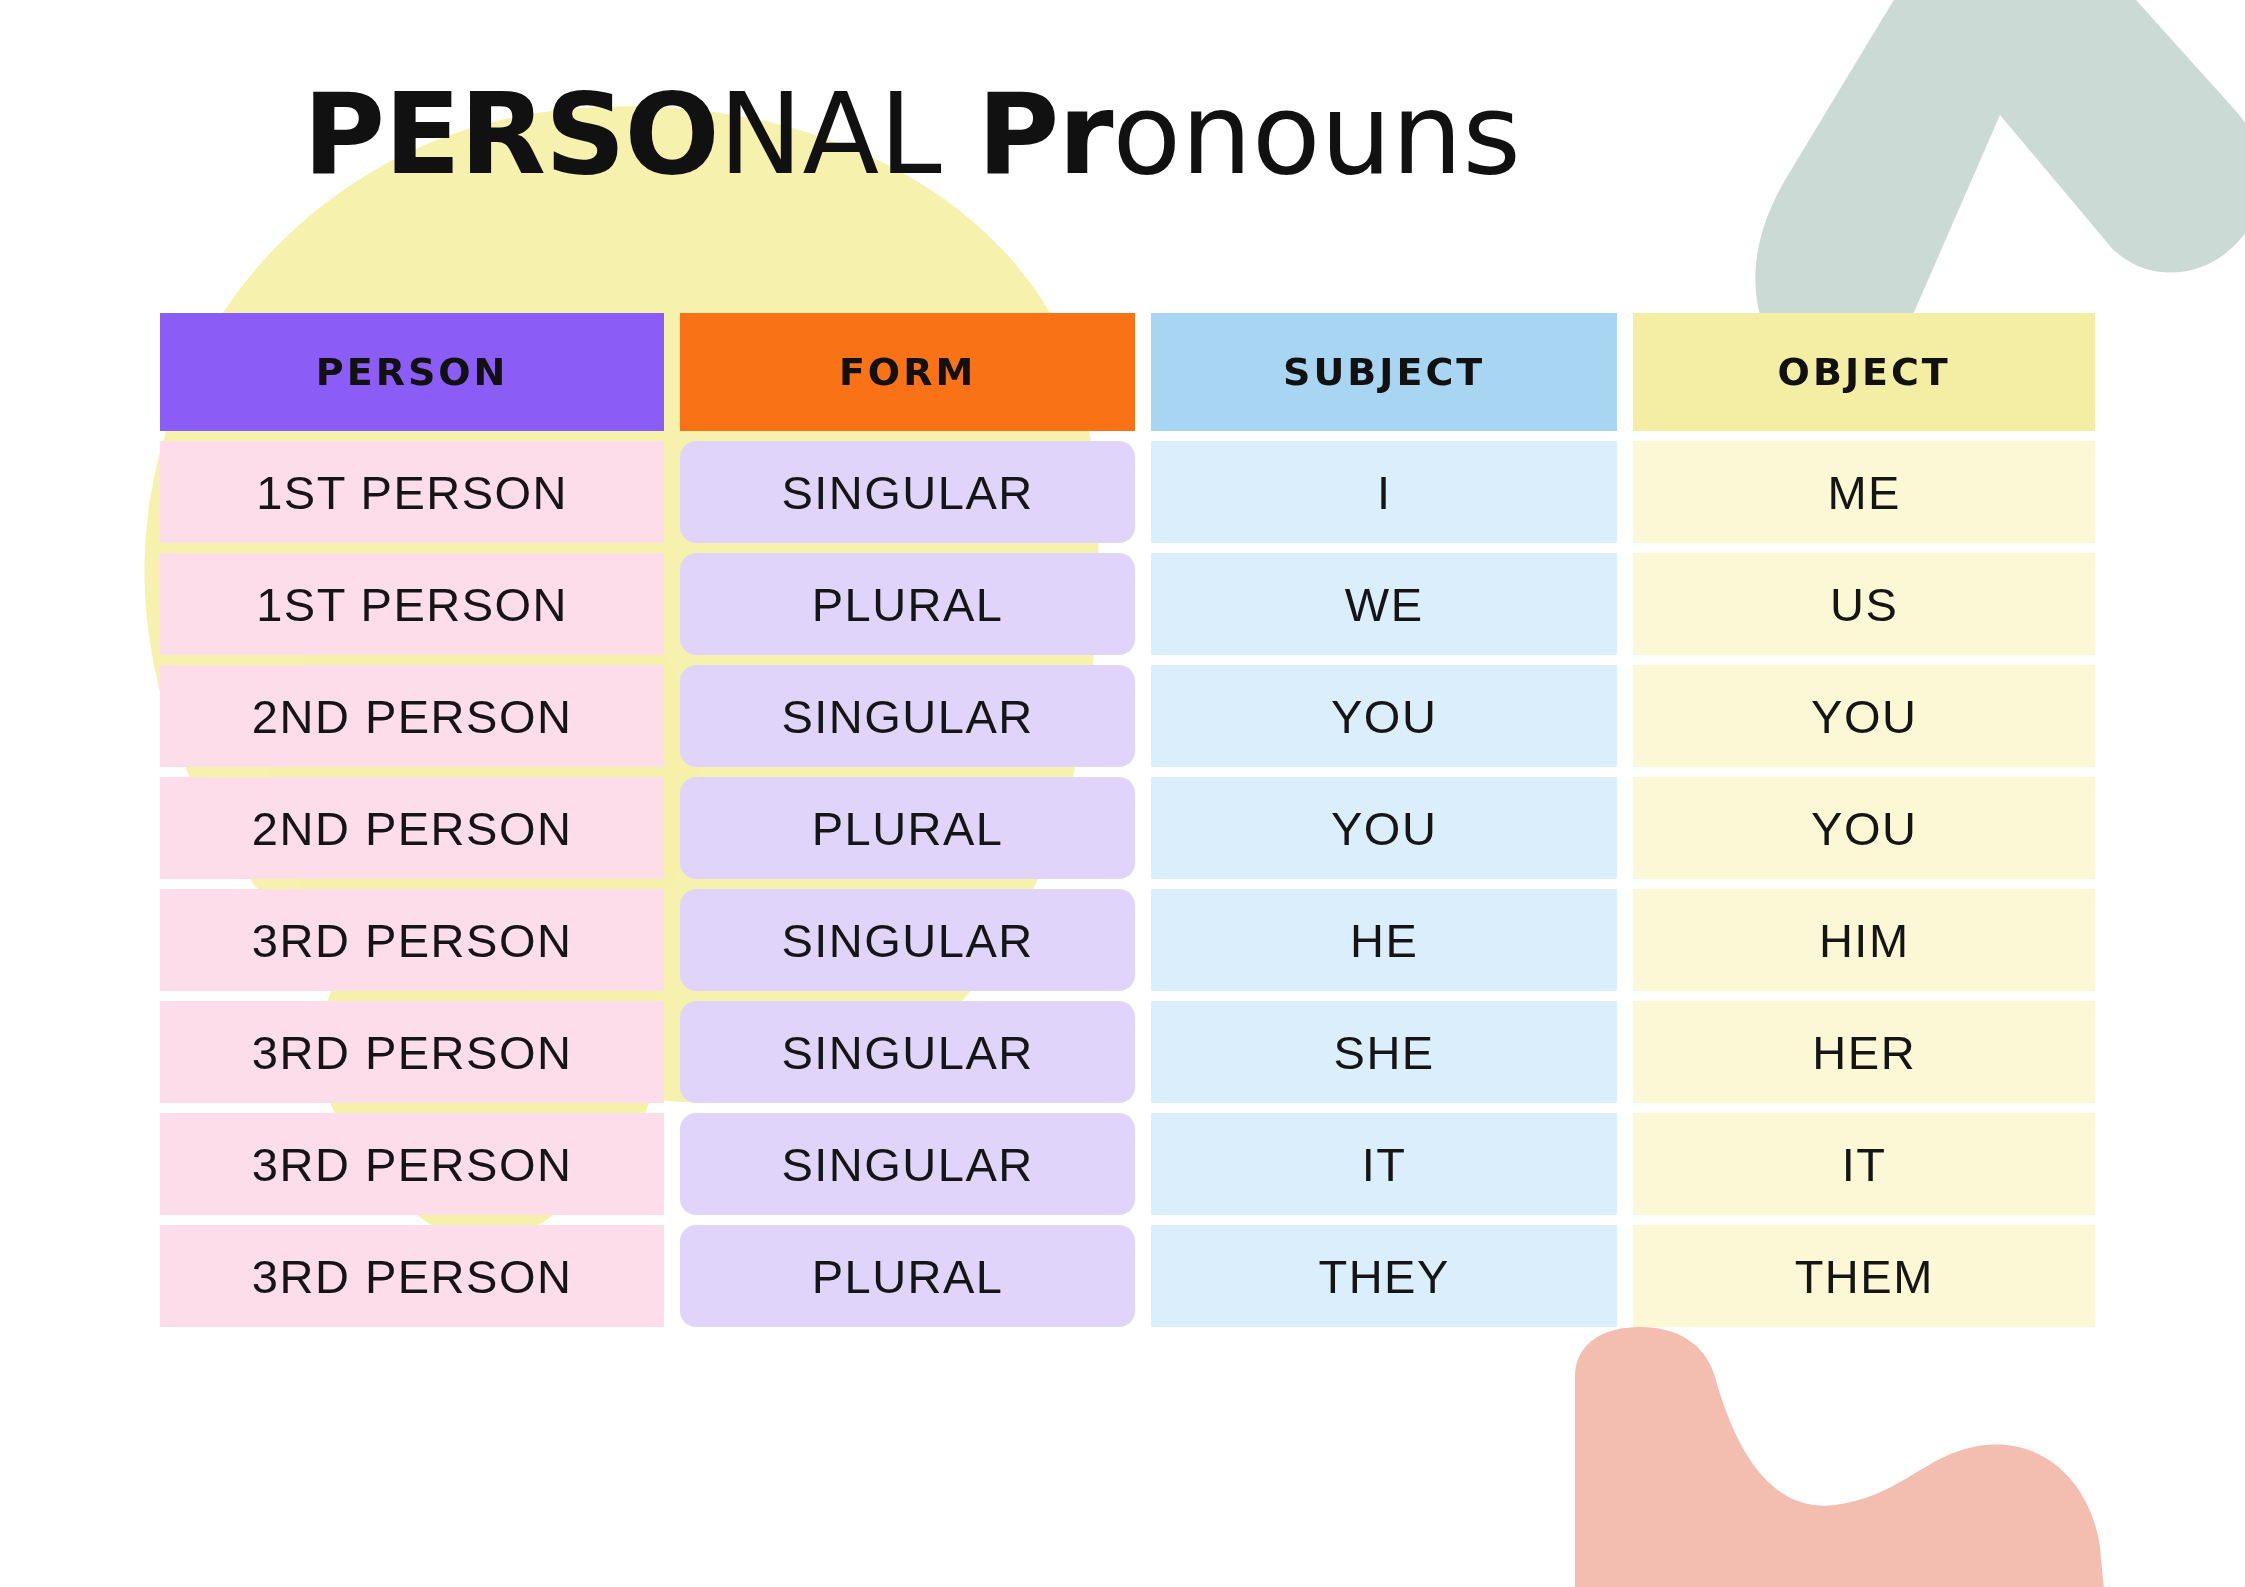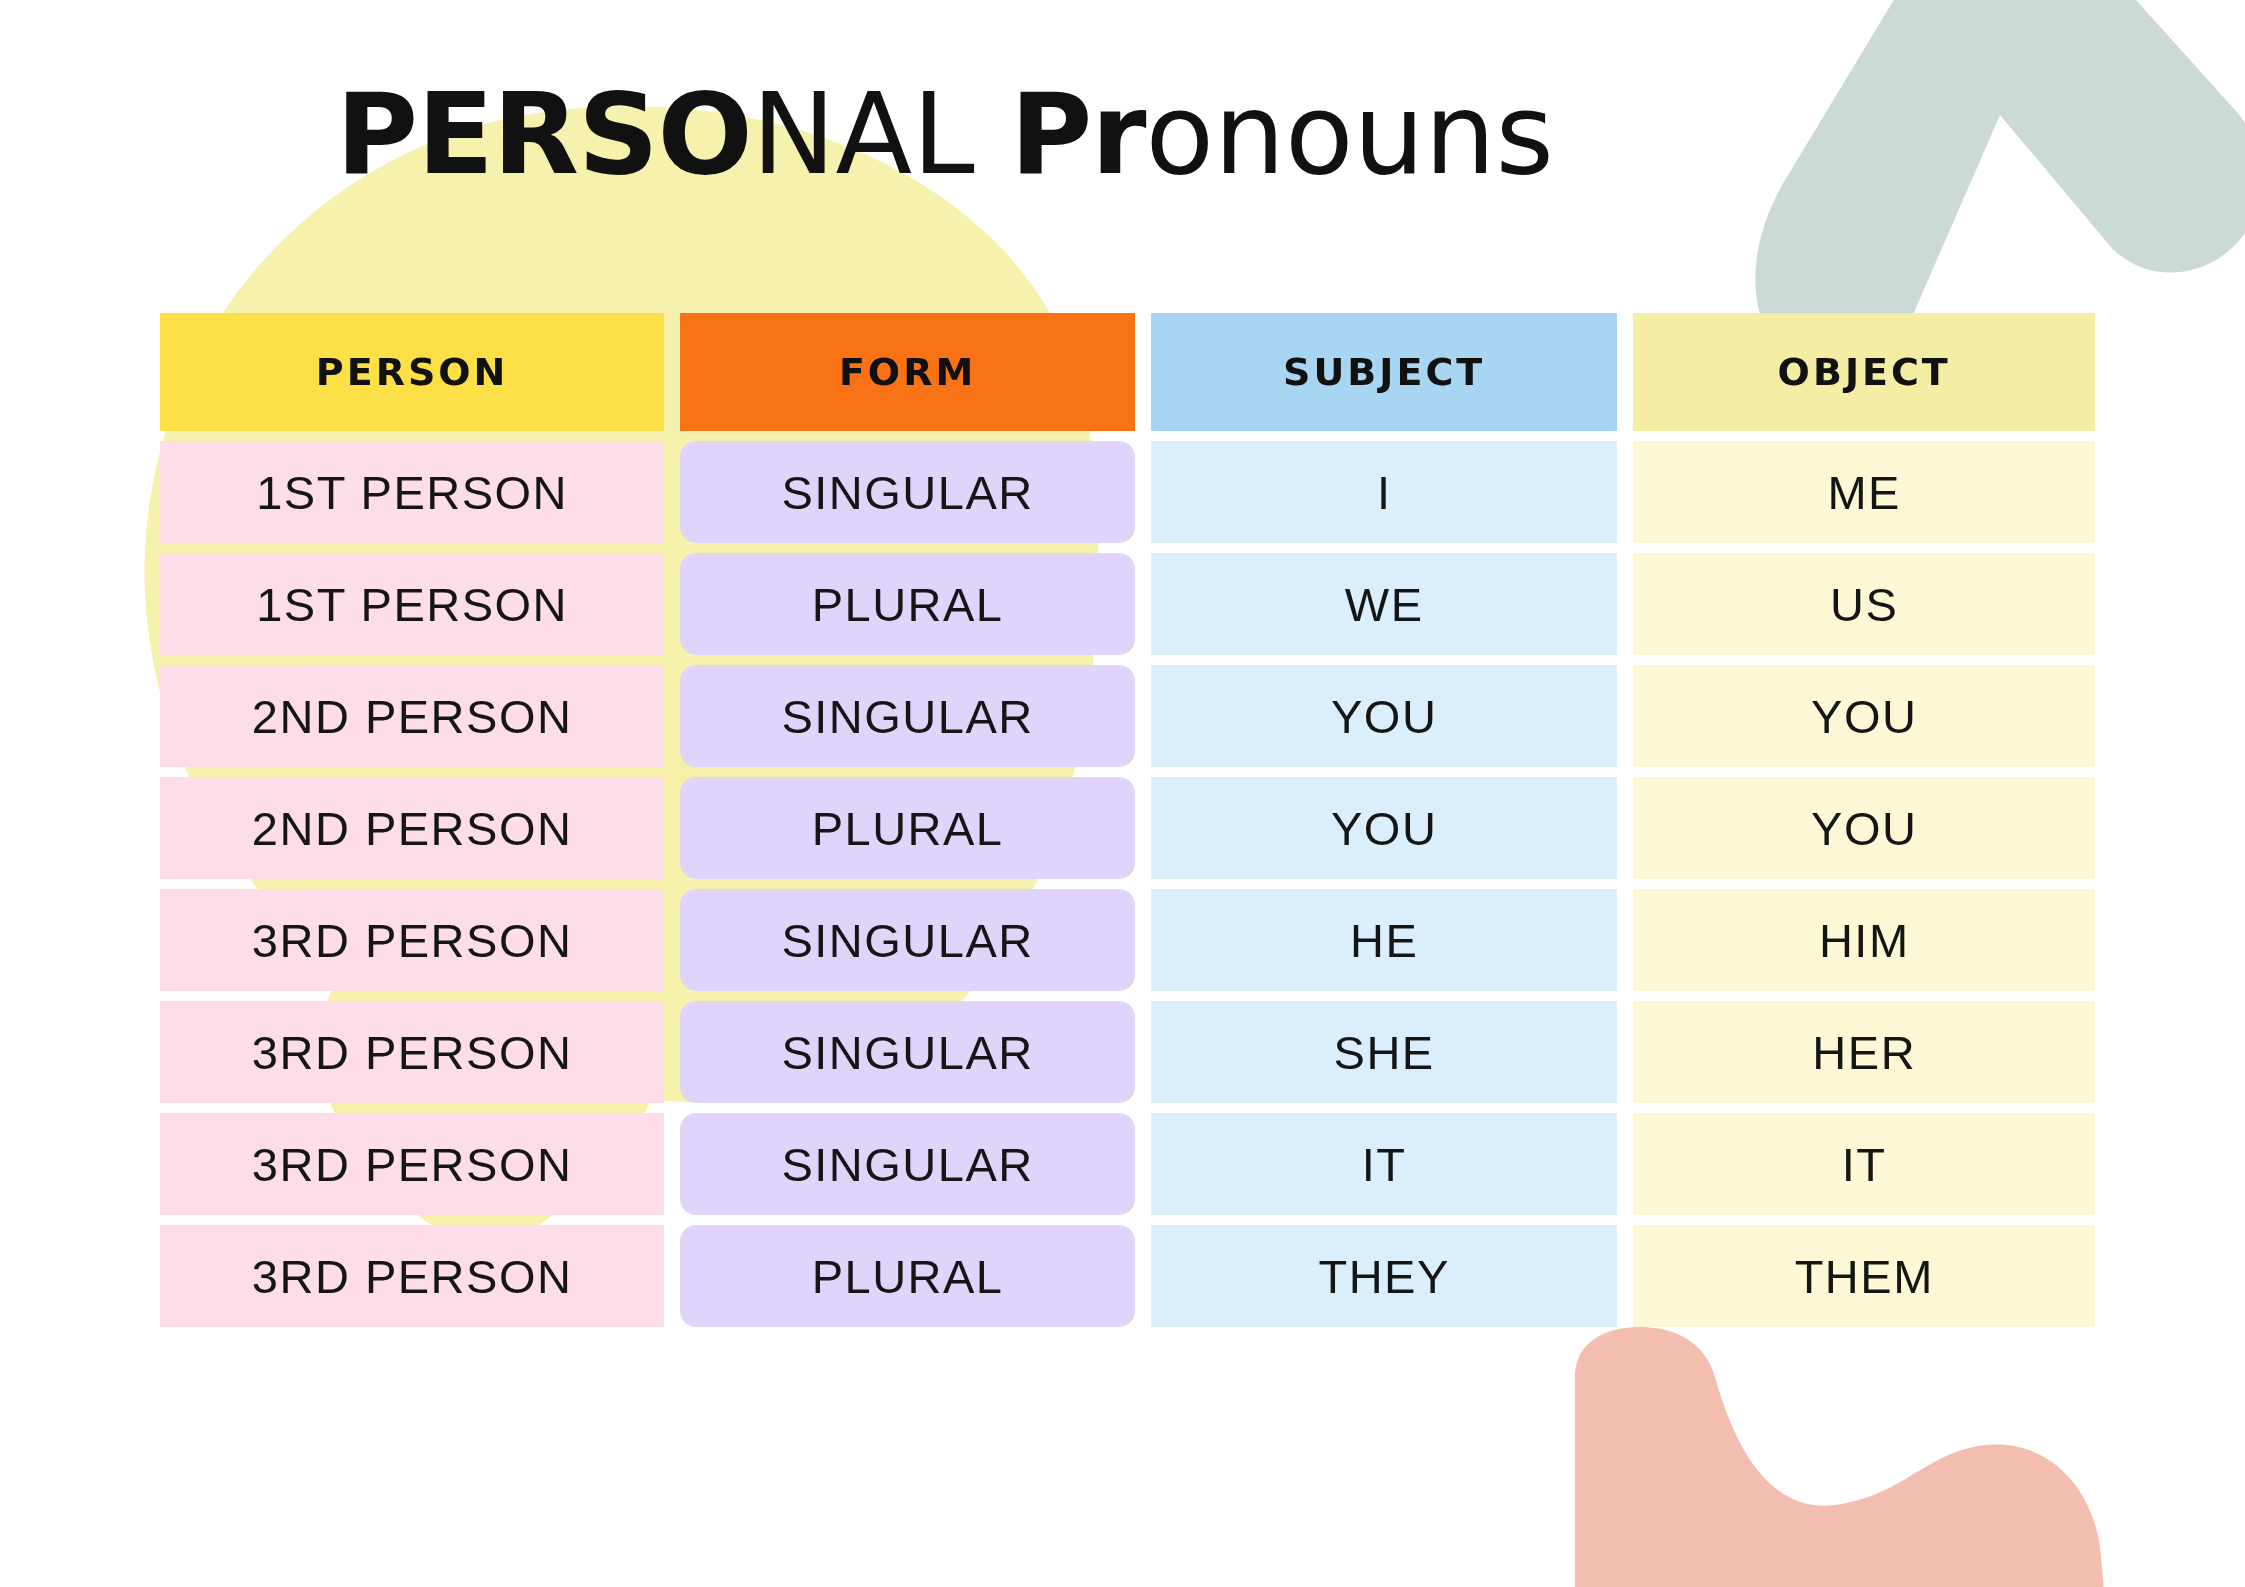--- a/index.html
+++ b/index.html
@@ -78,21 +78,20 @@
   .deco-salmon svg { display:block; width:100%; height:100%; }
 
   
   .title-wrap {
     position: absolute;
     left: 0;
     top: 78px;
     width: 1824px;
     text-align: center;
     z-index: 5;
-    margin-left: 33px;
   }
   .title {
     display: inline-block;
     color: #111111;
     font-family: "DejaVu Sans", sans-serif;
     font-size: 112px;
     line-height: 1.0;
     letter-spacing: 1px;
     white-space: nowrap;
   }
@@ -135,21 +134,21 @@
 
   
   .row-head .cell {
     height: 118px;
     font-family: "DejaVu Sans", sans-serif;
     font-weight: 700;
     font-size: 38px;
     letter-spacing: 3px;
     color: #111111;
   }
-  .row-head .c-person  { background: #fde047; }
+  .row-head .c-person  { background: #8b5cf6; }
   .row-head .c-form    { background: #f97316; }
   .row-head .c-subject { background: #a7d5f2; text-align: center; }
   .row-head .c-object  { background: #f4eda4; }
 
   
   .row-body .cell {
     height: 102px;
     font-family: "Liberation Sans", sans-serif;
     font-weight: 400;
     font-size: 47px;

